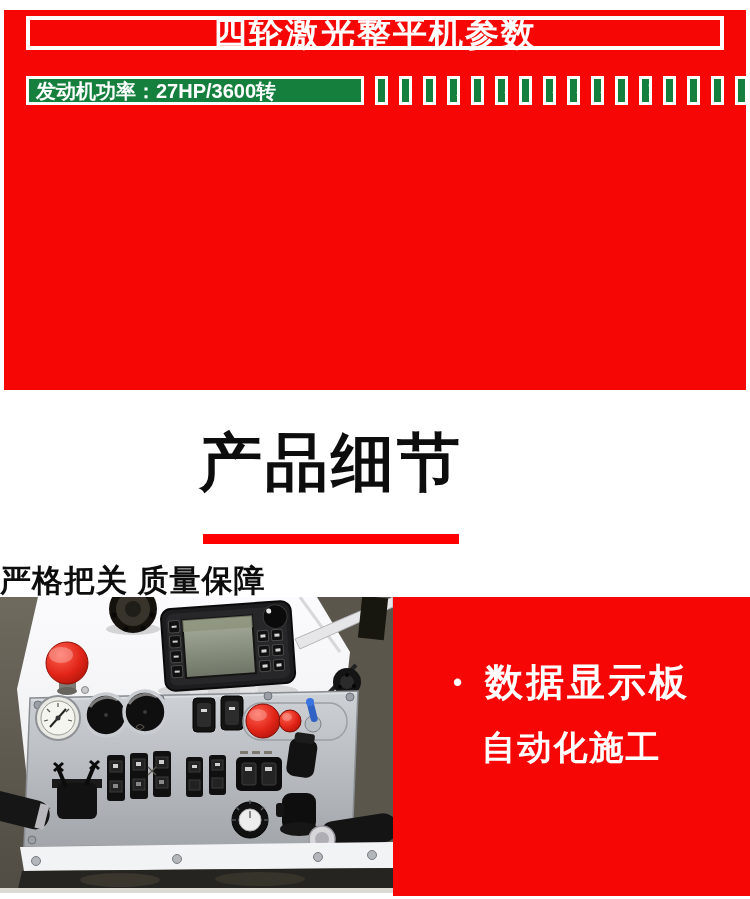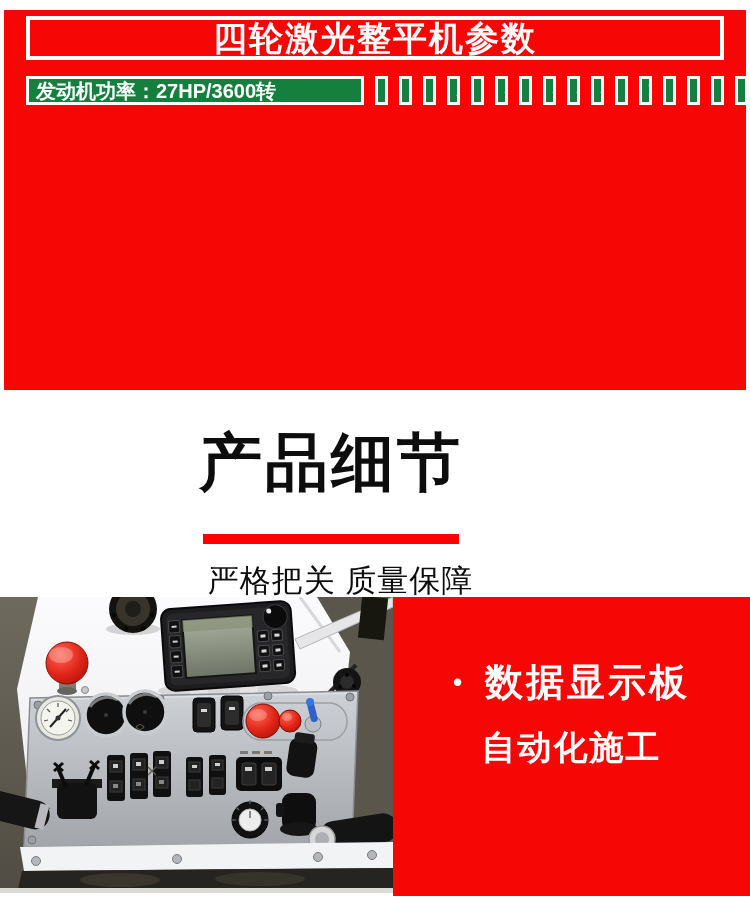--- a/index.html
+++ b/index.html
@@ -7,21 +7,21 @@
     width:750px;height:899px;background:#ffffff;overflow:hidden;position:relative;
     font-family:"Liberation Sans","DejaVu Sans",sans-serif;
     -webkit-font-smoothing:antialiased;
   }
   
   .spec-section{
     position:absolute;left:4px;right:4px;top:10px;height:380px;
     background:#f70606;box-sizing:border-box;
   }
   .title-box{
-    position:absolute;left:22px;right:22px;top:6px;height:44px;
+    position:absolute;left:22px;right:22px;top:6px;height:34px;
     border:4px solid #ffffff;box-sizing:border-box;
     display:flex;align-items:center;justify-content:center;
   }
   .title-box span{
     color:#ffffff;font-size:34px;font-weight:bold;letter-spacing:2px;line-height:1;
     white-space:nowrap;
   }
   .spec-grid{
     position:absolute;left:22px;right:22px;top:66px;
     display:grid;grid-template-columns:338px 1fr;column-gap:11px;
@@ -37,22 +37,22 @@
   .detail-section{position:absolute;left:0;top:390px;width:662px;height:207px;background:#ffffff;margin-top:29px;}
   .detail-title{
     position:absolute;left:0;right:0;top:12px;margin:0;text-align:center;
     color:#0d0d0d;font-size:63px;font-weight:bold;letter-spacing:3px;line-height:1;
   }
   .detail-underline{
     position:absolute;left:50%;top:115px;width:256px;height:10px;margin-left:-128px;
     background:#ff0000;
   }
   .detail-subtitle{
-    position:absolute;left:0;right:0;top:146px;margin:0;text-align:center;
-    color:#0d0d0d;font-size:31px;font-weight:normal;letter-spacing:1px;line-height:1;padding-left:19px;
+    position:absolute;left:0;right:0;top:146px;margin:0;
+    color:#0d0d0d;font-size:31px;font-weight:bold;letter-spacing:1px;line-height:1;
   }
   
   .bottom-section{position:absolute;left:0;top:597px;width:750px;height:302px;}
   .photo-wrap{position:absolute;left:0;top:0;width:393px;height:296px;overflow:hidden;}
   .photo-wrap svg{display:block;}
   .feature-panel{
     position:absolute;left:393px;top:0;width:357px;height:299px;background:#f70606;
     display:flex;flex-direction:column;align-items:center;color:#ffffff;
   }
   .feature-title{

